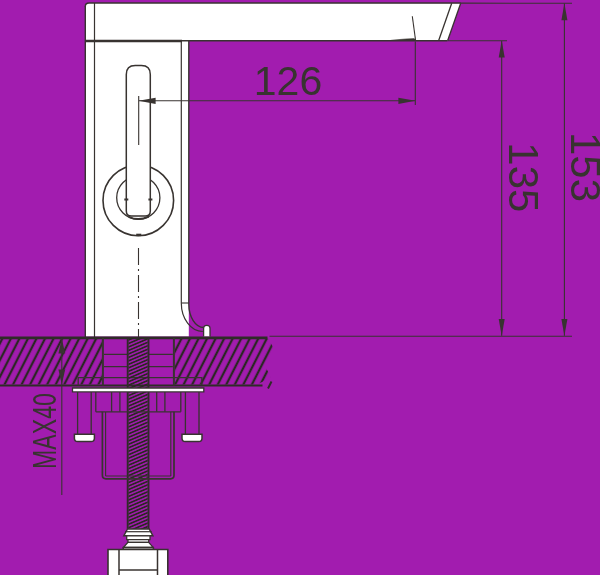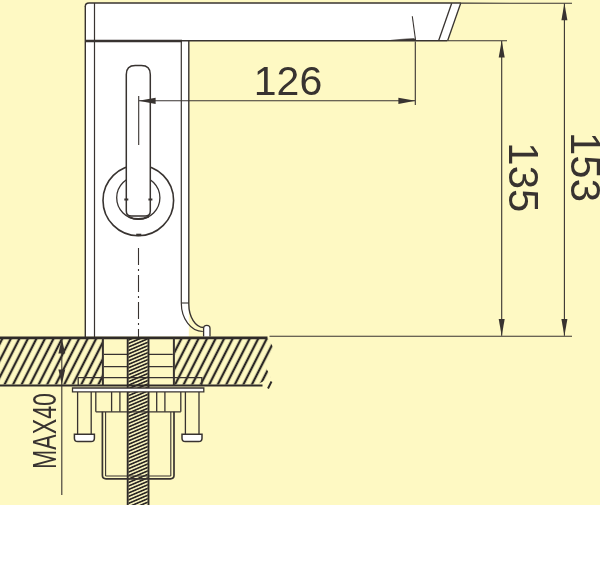--- a/index.html
+++ b/index.html
@@ -1,16 +1,16 @@
 <!DOCTYPE html>
 <html><head>
 <meta charset="utf-8">
 <style>
   html,body{margin:0;padding:0;background:#fff;}
-  #wrap{width:600px;height:505px;position:relative;background:#fef9c3;overflow:hidden;}
+  #wrap{width:600px;height:575px;position:relative;background:#a21caf;overflow:hidden;}
   svg{display:block;}
   text{font-family:"Liberation Sans",sans-serif;fill:#383330;}
 </style>
 </head>
 <body>
 <div id="wrap">
 <svg width="600" height="575" viewBox="0 0 600 575">
 <defs>
   <pattern id="hatch" width="7.6" height="7.6" patternUnits="userSpaceOnUse" patternTransform="rotate(-63)">
     <line x1="0" y1="3.8" x2="7.6" y2="3.8" stroke="#2b2724" stroke-width="2.3"></line>

